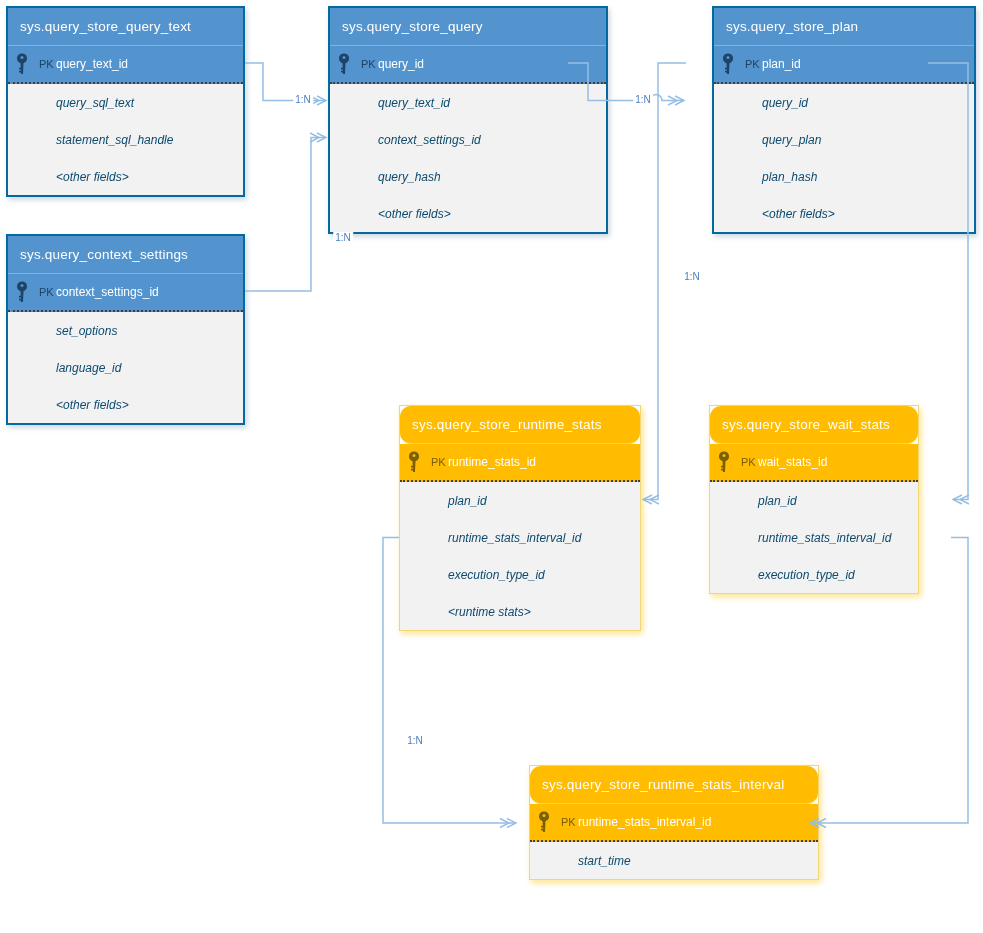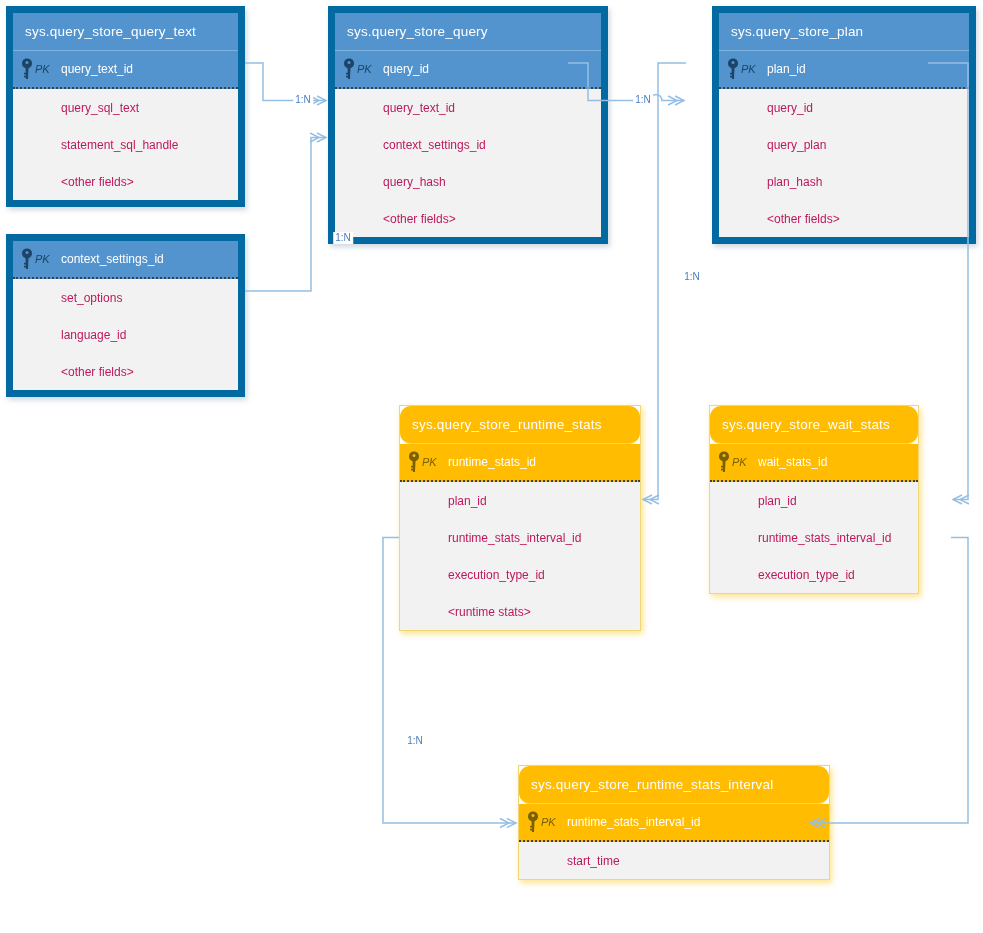--- a/index.html
+++ b/index.html
@@ -3,47 +3,47 @@
 <meta charset="utf-8">
 <style>
   html,body{margin:0;padding:0;background:#ffffff;}
   body{width:983px;height:933px;position:relative;overflow:hidden;
        font-family:"Liberation Sans", sans-serif;}
   .canvas{position:absolute;inset:0;width:983px;height:933px;}
 
   
   .entity{position:absolute;box-sizing:border-box;font-size:12px;
           box-shadow:2px 3px 5px rgba(0,0,0,0.14);}
-  .theme-blue{border:7px solid #0369a1;box-shadow:2px 3px 5px rgba(100,130,160,0.30);text-align:right;}
+  .theme-blue{border:2px solid #0369a1;box-shadow:2px 3px 5px rgba(100,130,160,0.30);text-align:right;}
   .theme-orange{border:1px solid #F2D574;box-shadow:2px 3px 6px rgba(255,196,0,0.45);}
 
   .ent-title{height:38px;box-sizing:border-box;display:flex;align-items:center;
              padding-left:12px;color:#ffffff;font-size:13.5px;letter-spacing:.2px;}
   .theme-blue  .ent-title{background:#5494CE;border-bottom:1px solid #7FB2DD;}
   .theme-orange .ent-title{background:#FFBC00;border-bottom:1px solid #FFD34D;border-radius:11px;}
 
   .ent-pk{height:38px;box-sizing:border-box;position:relative;display:flex;
           align-items:center;border-bottom:2px dotted #3F3F3F;}
   .theme-blue  .ent-pk{background:#5494CE;}
   .theme-orange .ent-pk{background:#FFBC00;}
 
   .key-icon{margin-left:8px;flex:0 0 auto;}
   .theme-blue  .key-fill{fill:#1D4466;}
   .theme-blue  .key-hole{fill:#5494CE;}
   .theme-orange .key-fill{fill:#7A6000;}
   .theme-orange .key-hole{fill:#FFBC00;}
 
-  .pk-badge{margin-left:1px;font-size:11px;font-style:italic;}
+  .pk-badge{margin-left:10px;font-size:11px;}
   .theme-blue  .pk-badge{color:#1D4466;}
   .theme-orange .pk-badge{color:#7A6000;}
   .pk-field{position:absolute;left:48px;color:#ffffff;}
 
   .ent-body{background:#F2F2F2;}
   .field{height:37px;display:flex;align-items:center;padding-left:48px;
-         color:#be185d;}
+         color:#0c4a6e;font-style:italic;}
 
   
   svg.connectors{position:absolute;left:0;top:0;pointer-events:none;}
   svg.connectors path{pointer-events:stroke;}
   .rel-label{position:absolute;transform:translate(-50%,-50%);background:#ffffff;
              color:#4A7DBD;font-size:10px;line-height:12px;padding:0 2px;
              white-space:nowrap;margin-left:35px;}
 </style>
 </head>
 <body>
@@ -103,20 +103,21 @@
     </div>
     <div class="ent-body">
       <div class="field">query_id</div>
       <div class="field">query_plan</div>
       <div class="field">plan_hash</div>
       <div class="field">&lt;other fields&gt;</div>
     </div>
   </div>
 
   <div class="entity theme-blue" style="left:6px;top:234px;width:239px">
+    <div class="ent-title">sys.query_context_settings</div>
     <div class="ent-pk">
       <svg class="key-icon" width="13" height="23" viewBox="0 0 13 23">
         <circle class="key-fill" cx="6" cy="5.4" r="5"></circle>
           <circle class="key-hole" cx="6" cy="4.4" r="1.5"></circle>
         <path class="key-fill" d="M4.5 9.5 h3 l-0.5 11.5 h-2 z"></path>
         <path class="key-fill" d="M3 14.7 h2 v1.7 h-2 z M3 17.8 h2 v1.7 h-2 z"></path>
       </svg>
       <span class="pk-badge">PK</span>
       <span class="pk-field">context_settings_id</span>
     </div>
@@ -159,21 +160,21 @@
       <span class="pk-badge">PK</span>
       <span class="pk-field">wait_stats_id</span>
     </div>
     <div class="ent-body">
       <div class="field">plan_id</div>
       <div class="field">runtime_stats_interval_id</div>
       <div class="field">execution_type_id</div>
     </div>
   </div>
 
-  <div class="entity theme-orange" style="left:518px;top:765px;width:312px">
+  <div class="entity theme-orange" style="left:529px;top:765px;width:290px">
     <div class="ent-title">sys.query_store_runtime_stats_interval</div>
     <div class="ent-pk">
       <svg class="key-icon" width="13" height="23" viewBox="0 0 13 23">
         <circle class="key-fill" cx="6" cy="5.4" r="5"></circle>
           <circle class="key-hole" cx="6" cy="4.4" r="1.5"></circle>
         <path class="key-fill" d="M4.5 9.5 h3 l-0.5 11.5 h-2 z"></path>
         <path class="key-fill" d="M3 14.7 h2 v1.7 h-2 z M3 17.8 h2 v1.7 h-2 z"></path>
       </svg>
       <span class="pk-badge">PK</span>
       <span class="pk-field">runtime_stats_interval_id</span>

